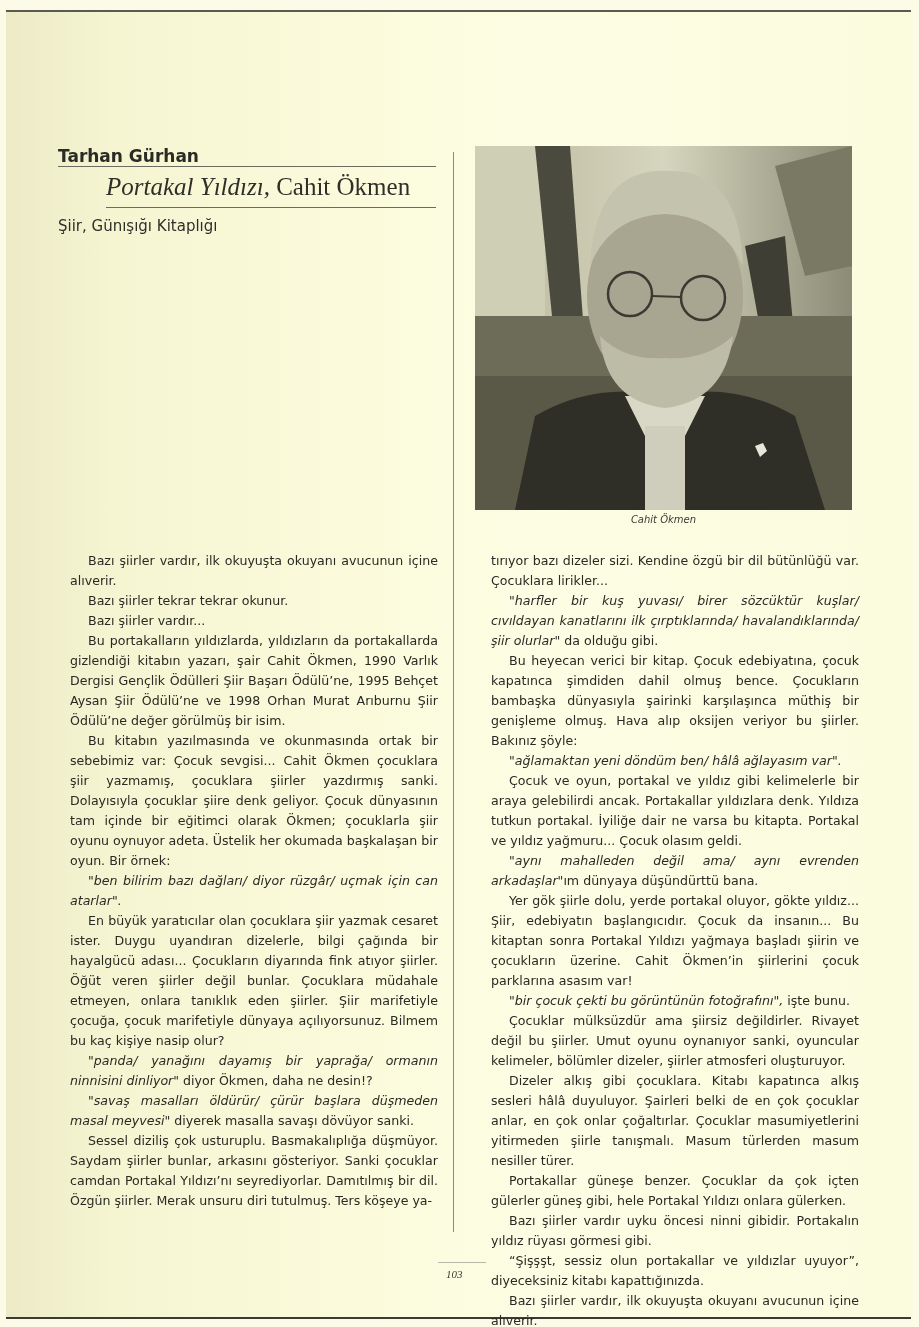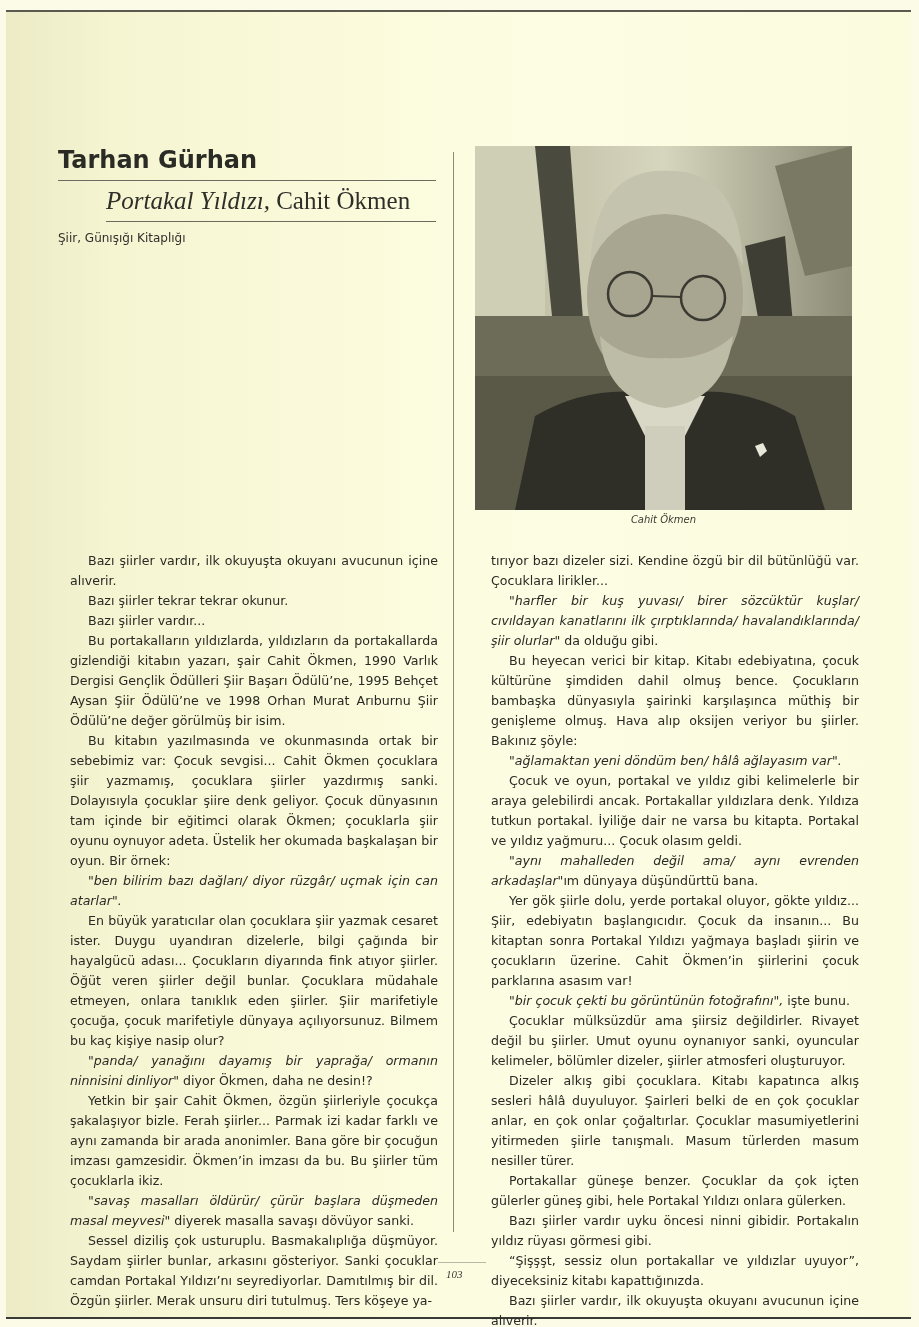--- a/index.html
+++ b/index.html
@@ -11,32 +11,32 @@
     }
     .page {
       position: absolute; left: 6px; top: 10px; width: 905px; height: 1305px;
       background: linear-gradient(90deg, #ecebc6 0%, #f6f5d2 12%, #fbfbdc 40%, #fdfde4 60%, #fbfbde 100%);
       border-top: 2px solid #5a5a50;
       border-bottom: 2px solid #3a3a36;
     }
     .header { position: absolute; left: 52px; top: 134px; width: 378px; }
     .author {
       font-family: "DejaVu Sans", sans-serif; font-weight: bold;
-      font-size: 24px; color: #2b2b26; padding-bottom: 6px;
+      font-size: 17px; color: #2b2b26; 
       border-bottom: 1px solid #6b6b60;
     }
     .title-line {
       font-family: "Liberation Serif", "DejaVu Serif", serif;
       font-size: 25px; color: #2f2f2a; padding: 6px 0 6px 0;
       border-bottom: 1px solid #6b6b60;
       margin-left: 48px;
     }
     .title-line .book { font-style: italic; }
     .genre {
-      font-size: 12px; color: #2f2f2a; margin-top: 9px;
+      font-size: 15px; color: #2f2f2a; margin-top: 9px;
     }
     .vrule {
       position: absolute; left: 447px; top: 140px; width: 1px; height: 1080px;
       background: #8a8a80;
     }
     .photo {
       position: absolute; left: 469px; top: 134px; width: 377px; height: 364px;
       background: #5f5f50;
       overflow: hidden;
     }
@@ -113,28 +113,27 @@
 
   <div class="col col-left" id="col-left">
       <p>Bazı şiirler vardır, ilk okuyuşta okuyanı avucunun içine alıverir.</p>
       <p>Bazı şiirler tekrar tekrar okunur.</p>
       <p>Bazı şiirler vardır...</p>
       <p>Bu portakalların yıldızlarda, yıldızların da portakallarda gizlendiği kitabın yazarı, şair Cahit Ökmen, 1990 Varlık Dergisi Gençlik Ödülleri Şiir Başarı Ödülü’ne, 1995 Behçet Aysan Şiir Ödülü’ne ve 1998 Orhan Murat Arıburnu Şiir Ödülü’ne değer görülmüş bir isim.</p>
       <p>Bu kitabın yazılmasında ve okunmasında ortak bir sebebimiz var: Çocuk sevgisi... Cahit Ökmen çocuklara şiir yazmamış, çocuklara şiirler yazdırmış sanki. Dolayısıyla çocuklar şiire denk geliyor. Çocuk dünyasının tam içinde bir eğitimci olarak Ökmen; çocuklarla şiir oyunu oynuyor adeta. Üstelik her okumada başkalaşan bir oyun. Bir örnek:</p>
       <p><span class="q">"ben bilirim bazı dağları/ diyor rüzgâr/ uçmak için can atarlar".</span></p>
       <p>En büyük yaratıcılar olan çocuklara şiir yazmak cesaret ister. Duygu uyandıran dizelerle, bilgi çağında bir hayalgücü adası... Çocukların diyarında fink atıyor şiirler. Öğüt veren şiirler değil bunlar. Çocuklara müdahale etmeyen, onlara tanıklık eden şiirler. Şiir marifetiyle çocuğa, çocuk marifetiyle dünyaya açılıyorsunuz. Bilmem bu kaç kişiye nasip olur?</p>
       <p><span class="q">"panda/ yanağını dayamış bir yaprağa/ ormanın ninnisini dinliyor"</span><span> diyor Ökmen, daha ne desin!?</span></p>
-      <p>Yetkin bir şair Cahit Ökmen, özgün şiirleriyle çocukça şakalaşıyor bizle. Ferah şiirler... Parmak izi kadar farklı ve aynı zamanda bir arada anonimler. Bana göre bir çocuğun imzası gamzesidir. Ökmen’in imzası da bu. Bu şiirler tüm çocuklarla ikiz.</p>
       <p><span class="q">"savaş masalları öldürür/ çürür başlara düşmeden masal meyvesi"</span><span> diyerek masalla savaşı dövüyor sanki.</span></p>
       <p>Sessel diziliş çok usturuplu. Basmakalıplığa düşmüyor. Saydam şiirler bunlar, arkasını gösteriyor. Sanki çocuklar camdan Portakal Yıldızı’nı seyrediyorlar. Damıtılmış bir dil. Özgün şiirler. Merak unsuru diri tutulmuş. Ters köşeye ya-</p>
     </div>
   <div class="col col-right" id="col-right">
       <p class="noindent">tırıyor bazı dizeler sizi. Kendine özgü bir dil bütünlüğü var. Çocuklara lirikler...</p>
       <p><span class="q">"harfler bir kuş yuvası/ birer sözcüktür kuşlar/ cıvıldayan kanatlarını ilk çırptıklarında/ havalandıklarında/ şiir olurlar"</span><span> da olduğu gibi.</span></p>
-      <p>Bu heyecan verici bir kitap. Kitabı edebiyatına, çocuk kültürüne şimdiden dahil olmuş bence. Çocukların bambaşka dünyasıyla şairinki karşılaşınca müthiş bir genişleme olmuş. Hava alıp oksijen veriyor bu şiirler. Bakınız şöyle:</p>
+      <p>Bu heyecan verici bir kitap. Çocuk edebiyatına, çocuk kapatınca şimdiden dahil olmuş bence. Çocukların bambaşka dünyasıyla şairinki karşılaşınca müthiş bir genişleme olmuş. Hava alıp oksijen veriyor bu şiirler. Bakınız şöyle:</p>
       <p><span class="q">"ağlamaktan yeni döndüm ben/ hâlâ ağlayasım var".</span></p>
       <p>Çocuk ve oyun, portakal ve yıldız gibi kelimelerle bir araya gelebilirdi ancak. Portakallar yıldızlara denk. Yıldıza tutkun portakal. İyiliğe dair ne varsa bu kitapta. Portakal ve yıldız yağmuru... Çocuk olasım geldi.</p>
       <p><span class="q">"aynı mahalleden değil ama/ aynı evrenden arkadaşlar"</span><span>ım dünyaya düşündürttü bana.</span></p>
       <p>Yer gök şiirle dolu, yerde portakal oluyor, gökte yıldız... Şiir, edebiyatın başlangıcıdır. Çocuk da insanın... Bu kitaptan sonra Portakal Yıldızı yağmaya başladı şiirin ve çocukların üzerine.  Cahit Ökmen’in şiirlerini çocuk parklarına asasım var!</p>
       <p><span class="q">"bir çocuk çekti bu görüntünün fotoğrafını",</span><span> işte bunu.</span></p>
       <p>Çocuklar mülksüzdür ama şiirsiz değildirler. Rivayet değil bu şiirler. Umut oyunu oynanıyor sanki, oyuncular kelimeler, bölümler dizeler, şiirler atmosferi oluşturuyor.</p>
       <p>Dizeler alkış gibi çocuklara. Kitabı kapatınca alkış sesleri hâlâ duyuluyor. Şairleri belki de en çok çocuklar anlar, en çok onlar çoğaltırlar. Çocuklar masumiyetlerini yitirmeden şiirle tanışmalı. Masum türlerden masum nesiller türer.</p>
       <p>Portakallar güneşe benzer. Çocuklar da çok içten gülerler güneş gibi, hele Portakal Yıldızı onlara gülerken.</p>
       <p>Bazı şiirler vardır uyku öncesi ninni gibidir. Portakalın yıldız rüyası görmesi gibi.</p>
       <p>“Şişşşt, sessiz olun portakallar ve yıldızlar uyuyor”, diyeceksiniz kitabı kapattığınızda.</p>

